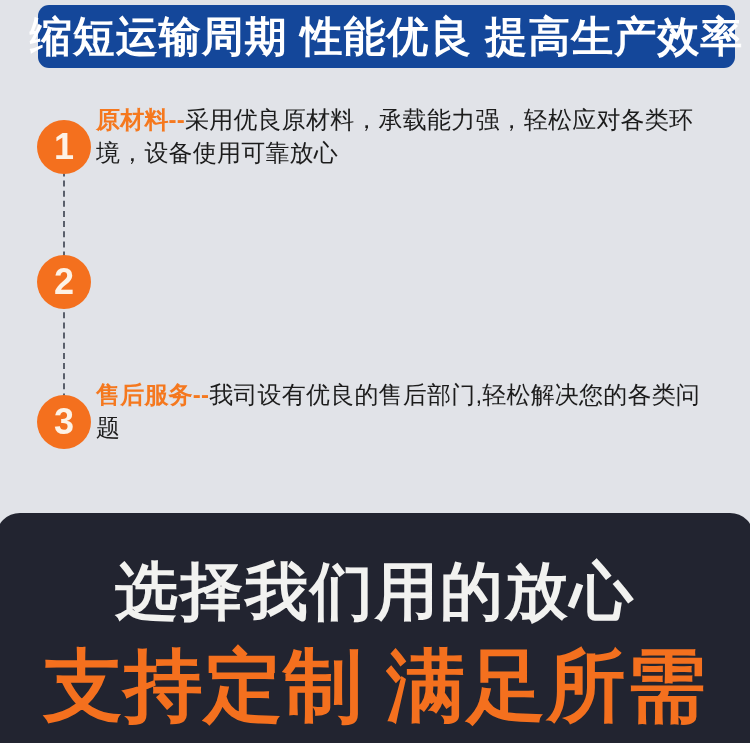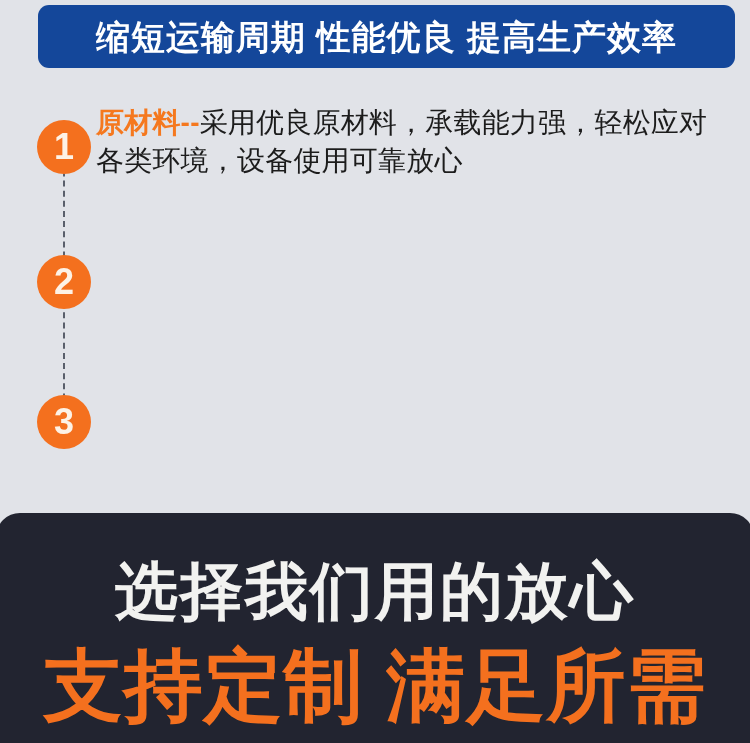--- a/index.html
+++ b/index.html
@@ -24,21 +24,21 @@
     height: 63px;
     background: #14479a;
     border-radius: 11px;
     display: flex;
     align-items: center;
     justify-content: center;
     box-sizing: border-box;
   }
   .header-banner-title {
     color: #ffffff;
-    font-size: 34px;
+    font-size: 42px;
     font-weight: bold;
     letter-spacing: 1px;
     white-space: nowrap;
     line-height: 1;
   }
 
   
   .feature-list {
     position: absolute;
     left: 0;
@@ -80,21 +80,21 @@
     align-items: center;
     justify-content: center;
     line-height: 1;
     z-index: 2;
     box-sizing: border-box;
   }
 
   .feature-text {
     margin-left: 96px;
     margin-right: 18px;
-    font-size: 28px;
+    font-size: 24px;
     line-height: 1.36;
     color: #1c1c1c;
     font-weight: 500;
     max-width: 622px;
     letter-spacing: 0.2px;
   }
   .feature-title {
     color: #f5781e;
     font-weight: bold;
   }
@@ -159,20 +159,23 @@
       <span class="feature-title">原材料</span><span class="feature-dashes">--</span><span class="feature-body">采用优良原材料，承载能力强，轻松应对各类环境，设备使用可靠放心</span>
     </div>
   </div>
 
   <div class="feature-item item-2">
     <div class="badge">2</div>
   </div>
 
   <div class="feature-item item-3">
     <div class="badge">3</div>
+    <div class="feature-text">
+      <span class="feature-title">售后服务</span><span class="feature-dashes">--</span><span class="feature-body">我司设有优良的售后部门,轻松解决您的各类问题</span>
+    </div>
   </div>
 
 </div>
 
 <div class="bottom-panel">
   <div class="bottom-headline">选择我们用的放心</div>
   <div class="bottom-subline">支持定制 满足所需</div>
 </div>
 
 </body></html>

